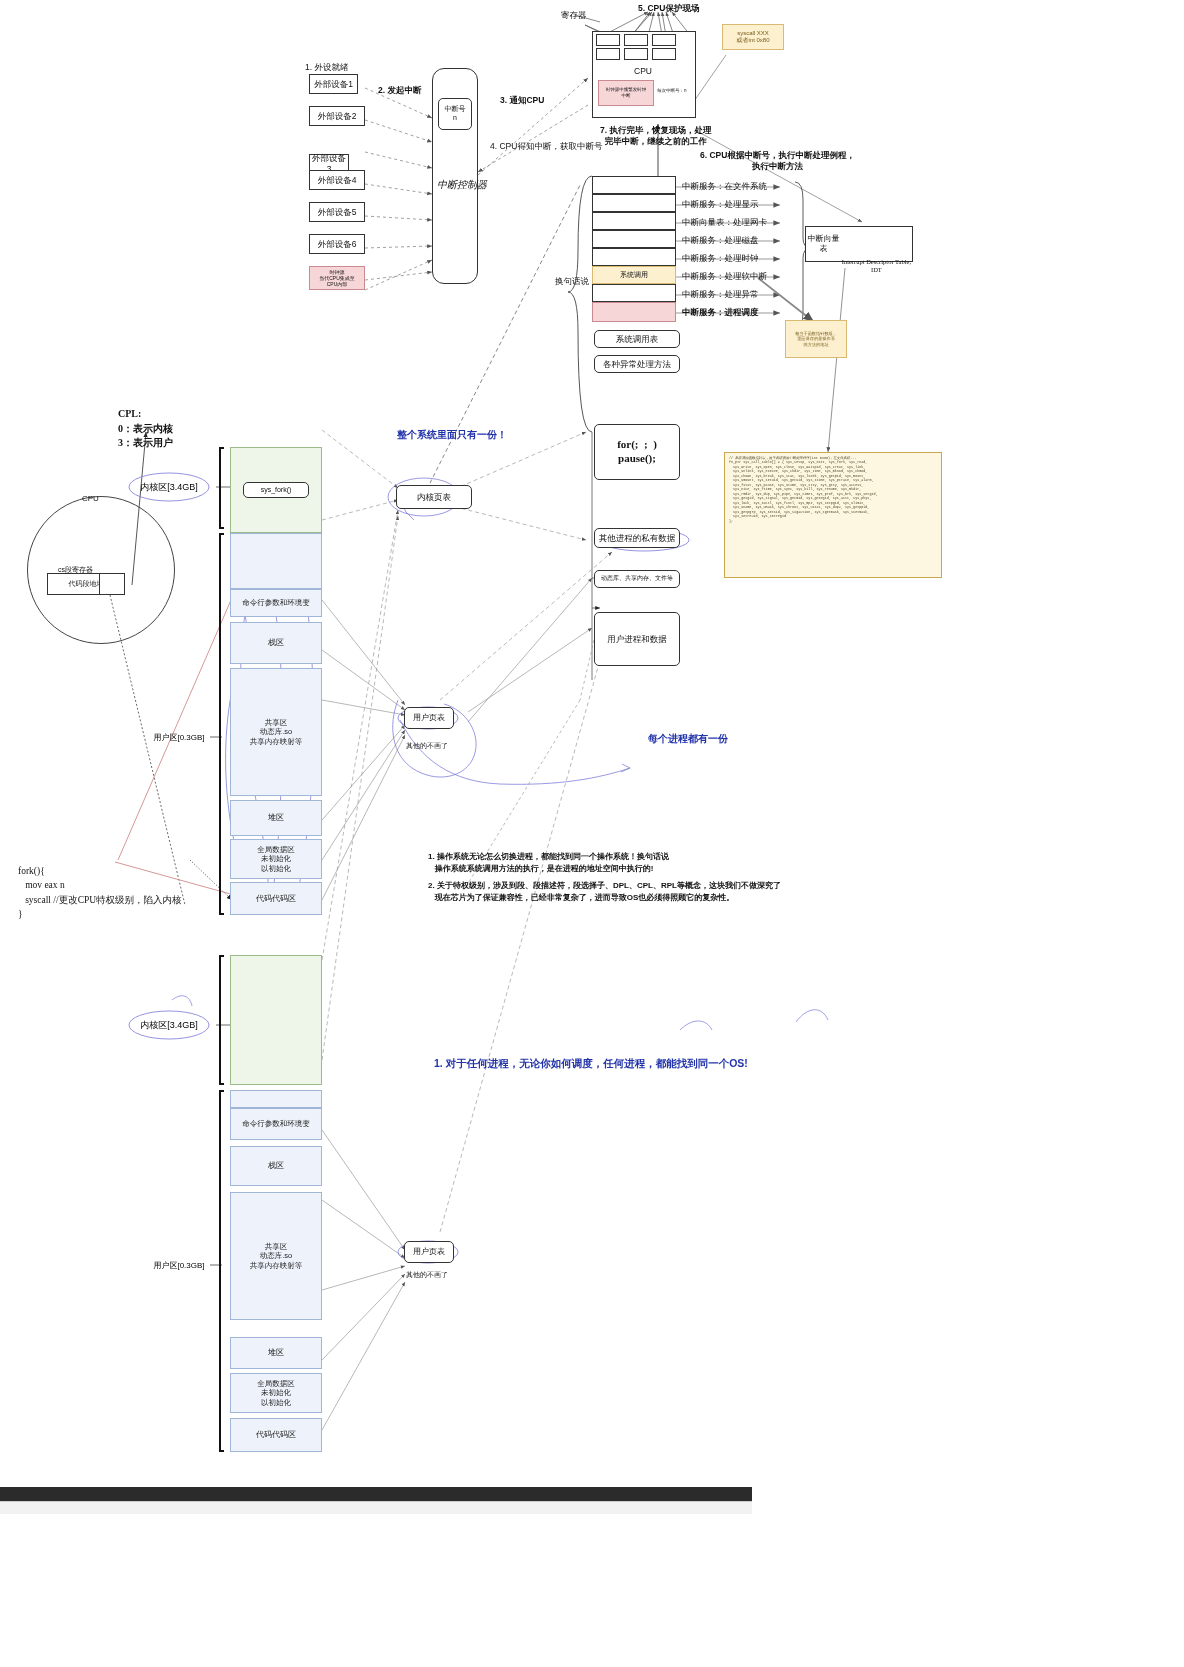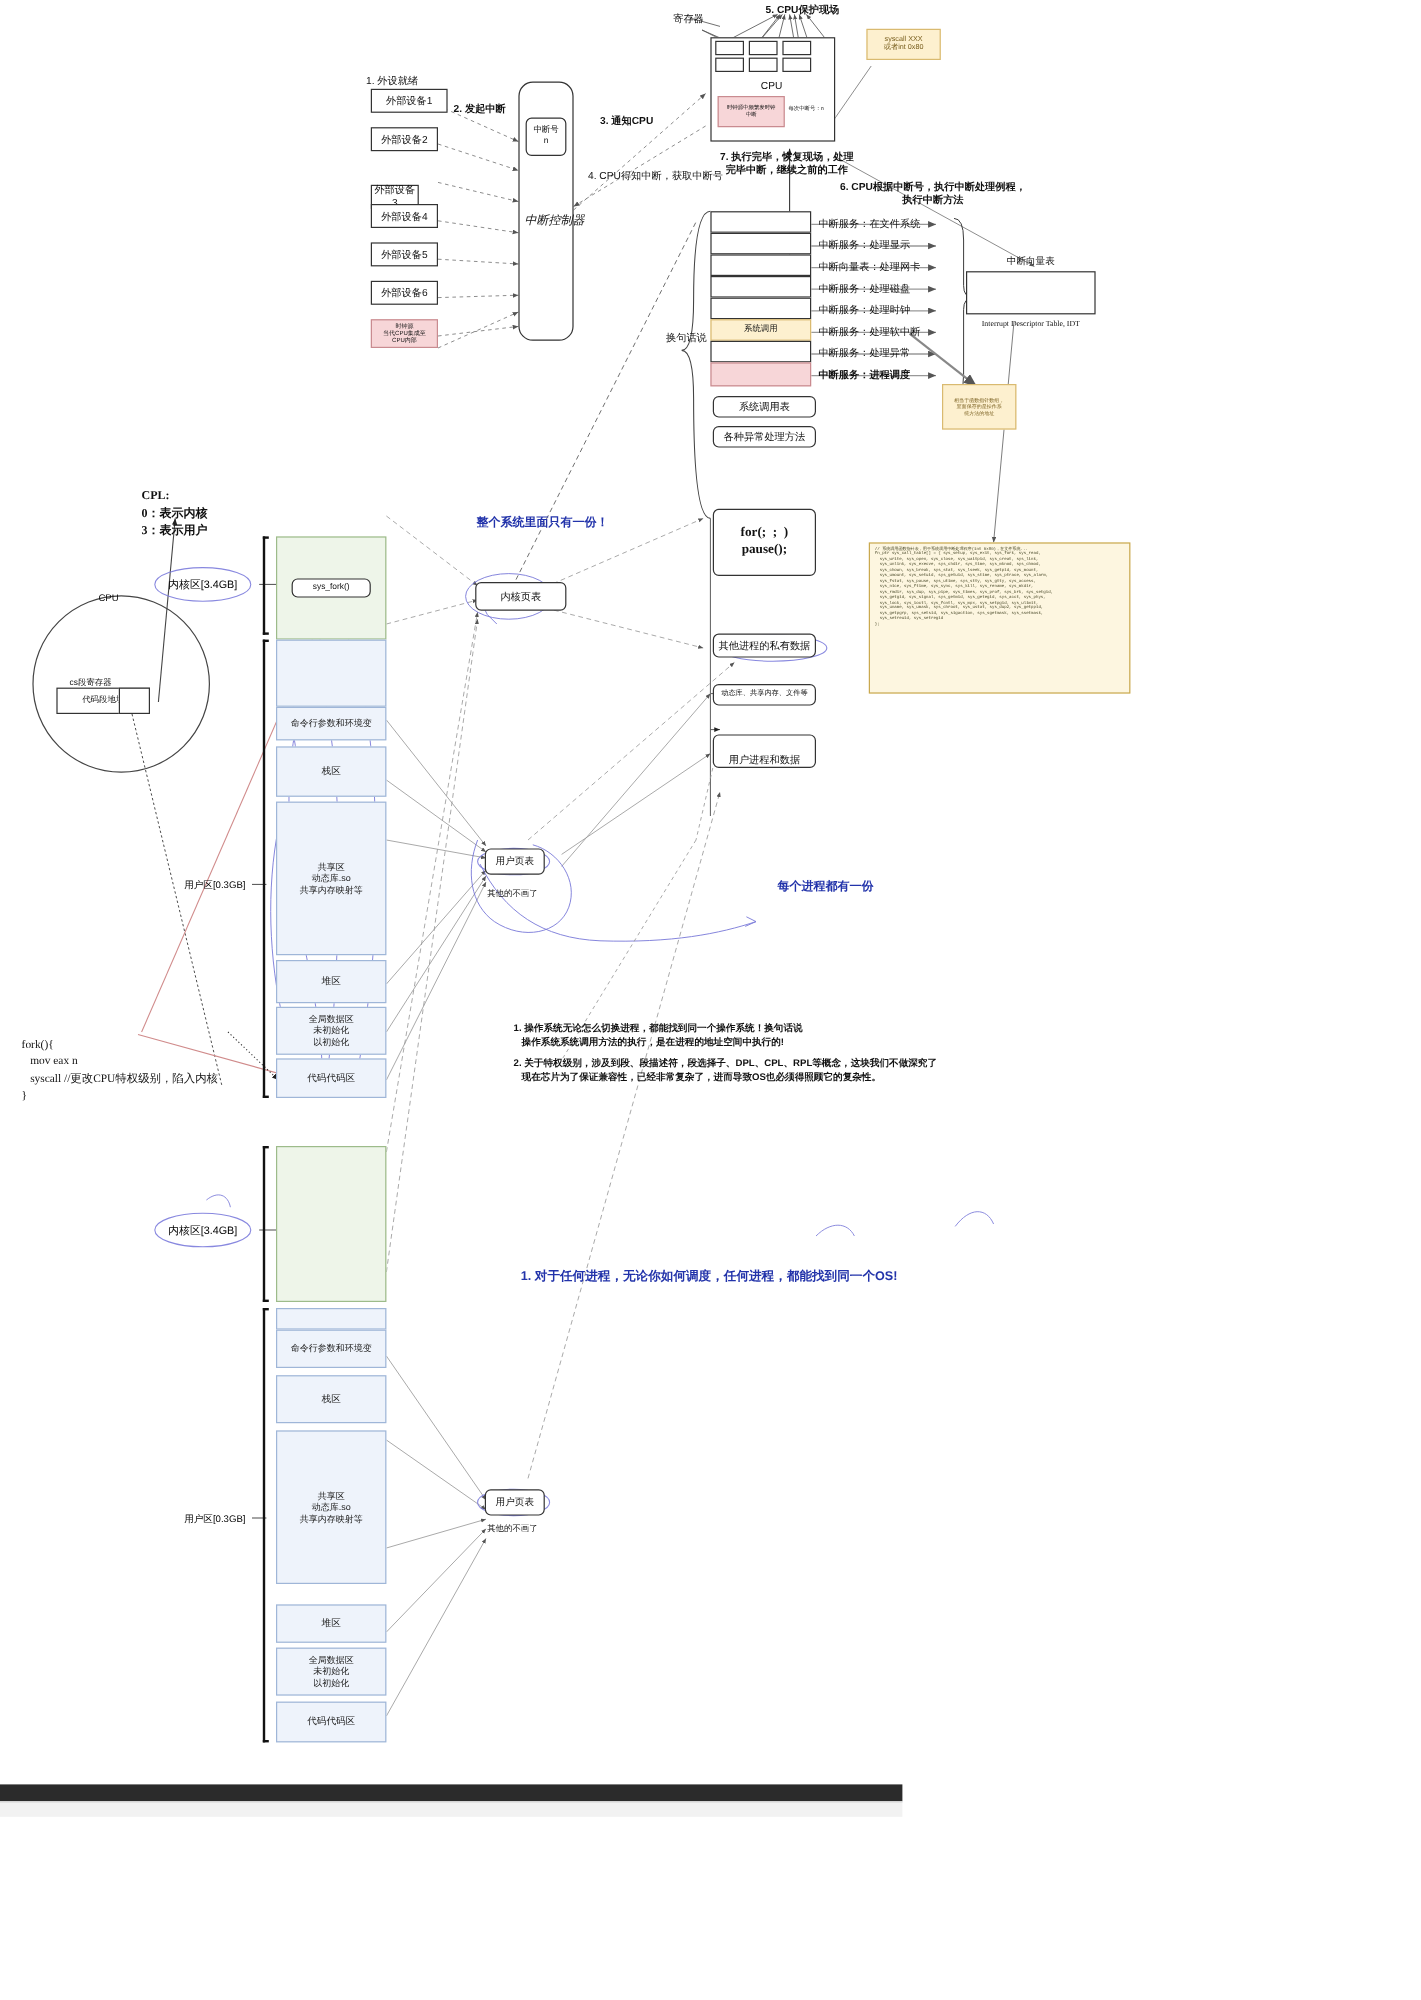--- a/index.html
+++ b/index.html
@@ -236,21 +236,21 @@
   <div class="lbl" style="left:305px;top:62px;">1. 外设就绪</div>
   <div class="lbl lbl-b" style="left:378px;top:85px;">2. 发起中断</div>
   <div class="lbl lbl-b" style="left:500px;top:95px;">3. 通知CPU</div>
   <div class="lbl" style="left:490px;top:141px;">4. CPU得知中断，获取中断号</div>
   <div class="lbl lbl-b" style="left:638px;top:3px;">5. CPU保护现场</div>
   <div class="lbl lbl-b" style="left:700px;top:150px;text-align:center;">6. CPU根据中断号，执行中断处理例程，
 执行中断方法</div>
   <div class="lbl lbl-b" style="left:600px;top:125px;text-align:center;">7. 执行完毕，恢复现场，处理
 完毕中断，继续之前的工作</div>
 
-  <div class="abs box" style="left:309px;top:74px;width:64px;height:20px;">
+  <div class="abs box" style="left:309px;top:74px;width:49px;height:20px;">
       <span>外部设备1</span>
     </div>
   <div class="abs box" style="left:309px;top:106px;width:56px;height:20px;">
       <span>外部设备2</span>
     </div>
   <div class="abs box" style="left:309px;top:122px;width:40px;height:20px;margin-top:32px;">
       <span>外部设备3</span>
     </div>
   <div class="abs box" style="left:309px;top:170px;width:56px;height:20px;">
       <span>外部设备4</span>
@@ -300,21 +300,21 @@
 
   <div class="lbl" style="left:682px;top:181px;">中断服务：在文件系统</div>
   <div class="lbl" style="left:682px;top:199px;">中断服务：处理显示</div>
   <div class="lbl" style="left:682px;top:217px;">中断向量表：处理网卡</div>
   <div class="lbl" style="left:682px;top:235px;">中断服务：处理磁盘</div>
   <div class="lbl" style="left:682px;top:253px;">中断服务：处理时钟</div>
   <div class="lbl" style="left:682px;top:271px;">中断服务：处理软中断</div>
   <div class="lbl" style="left:682px;top:289px;">中断服务：处理异常</div>
   <div class="lbl lbl-b" style="left:682px;top:307px;">中断服务：进程调度</div>
 
-  <div class="abs box" style="left:805px;top:226px;width:108px;height:36px;flex-direction:column;">
+  <div class="abs box" style="left:805px;top:226px;width:108px;height:36px;flex-direction:row;">
     <span style="font-size:8px;">中断向量表</span>
     <span class="serif" style="font-size:6.5px;">Interrupt Descriptor Table, IDT</span>
   </div>
   <div class="abs box ylw" style="left:785px;top:320px;width:62px;height:38px;font-size:4.2px;white-space:pre;color:#7a6020;"><span>相当于函数指针数组，
 里面保存的是操作系
 统方法的地址</span></div>
 
   <div class="abs box rbox" style="left:594px;top:330px;width:86px;height:18px;">
       <span>系统调用表</span>
     </div>
@@ -322,21 +322,21 @@
       <span>各种异常处理方法</span>
     </div>
   <div class="abs box rbox serif" style="left:594px;top:380px;width:86px;height:56px;font-size:11px;white-space:pre;font-weight:bold;"><span>for(;  ;  )
 pause();</span></div>
   <div class="abs box rbox" style="left:594px;top:528px;width:86px;height:20px;">
       <span>其他进程的私有数据</span>
     </div>
   <div class="abs box rbox" style="left:594px;top:570px;width:86px;height:18px;font-size:6px;">
       <span>动态库、共享内存、文件等</span>
     </div>
-  <div class="abs box rbox" style="left:594px;top:612px;width:86px;height:28px;align-items:flex-end;">
+  <div class="abs box rbox" style="left:594px;top:612px;width:86px;height:54px;">
       <span>用户进程和数据</span>
     </div>
 
   <div class="abs code-blk" style="left:724px;top:452px;width:218px;height:126px;"><span>// 系统调用函数指针表，用于系统调用中断处理程序(int 0x80)，在文件系统...
 fn_ptr sys_call_table[] = { sys_setup, sys_exit, sys_fork, sys_read,
   sys_write, sys_open, sys_close, sys_waitpid, sys_creat, sys_link,
   sys_unlink, sys_execve, sys_chdir, sys_time, sys_mknod, sys_chmod,
   sys_chown, sys_break, sys_stat, sys_lseek, sys_getpid, sys_mount,
   sys_umount, sys_setuid, sys_getuid, sys_stime, sys_ptrace, sys_alarm,
   sys_fstat, sys_pause, sys_utime, sys_stty, sys_gtty, sys_access,

